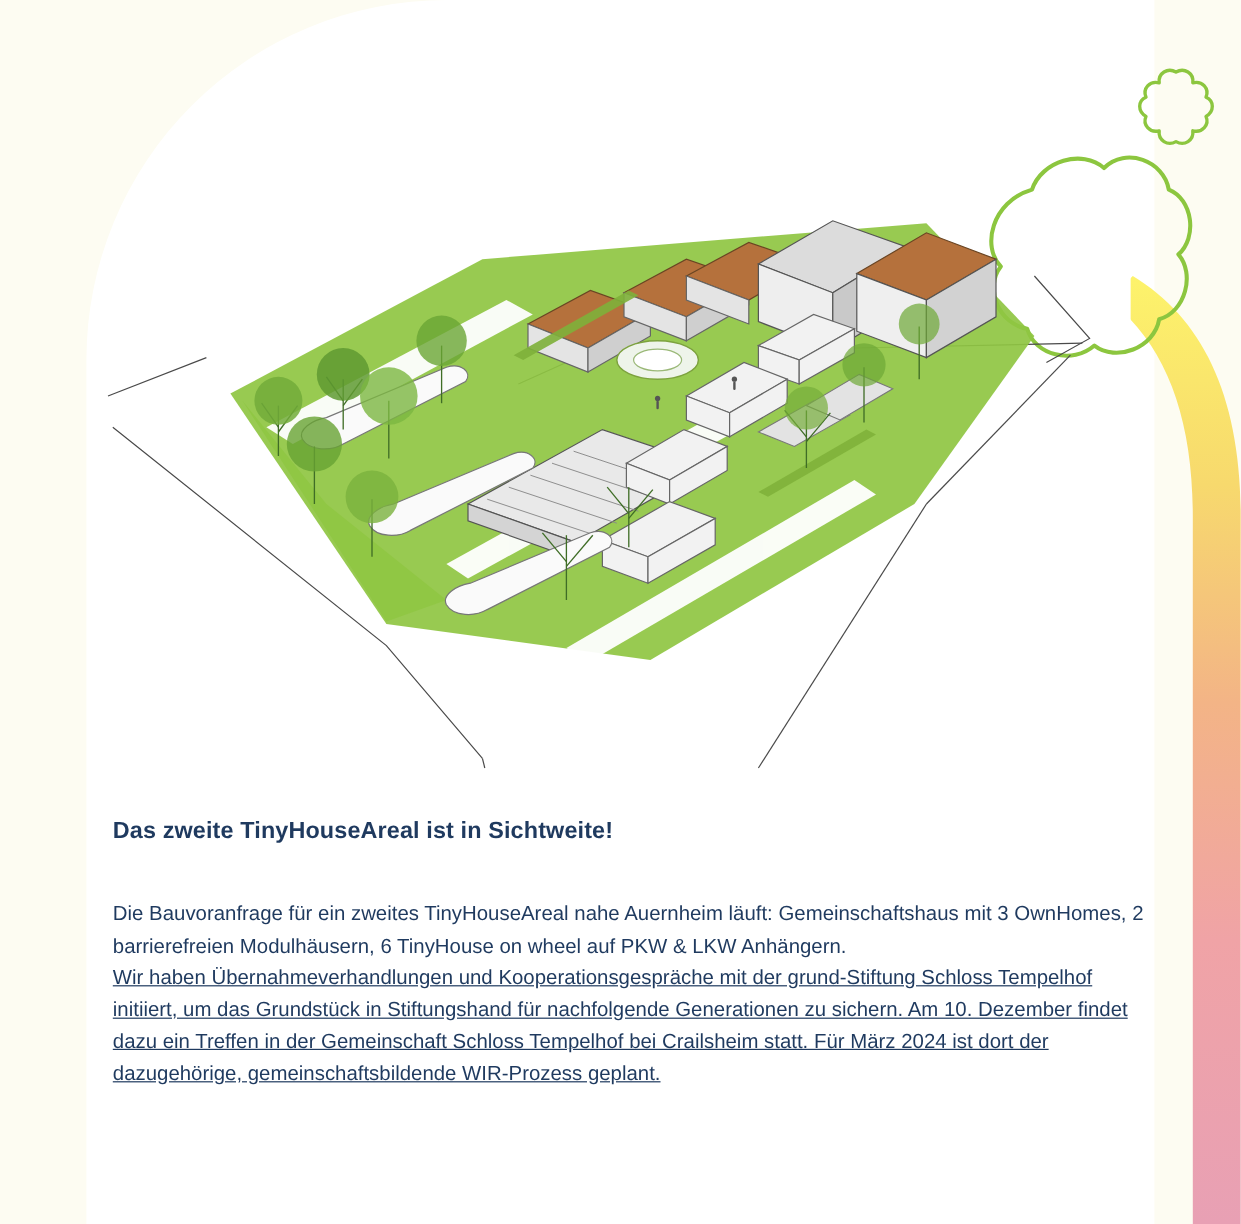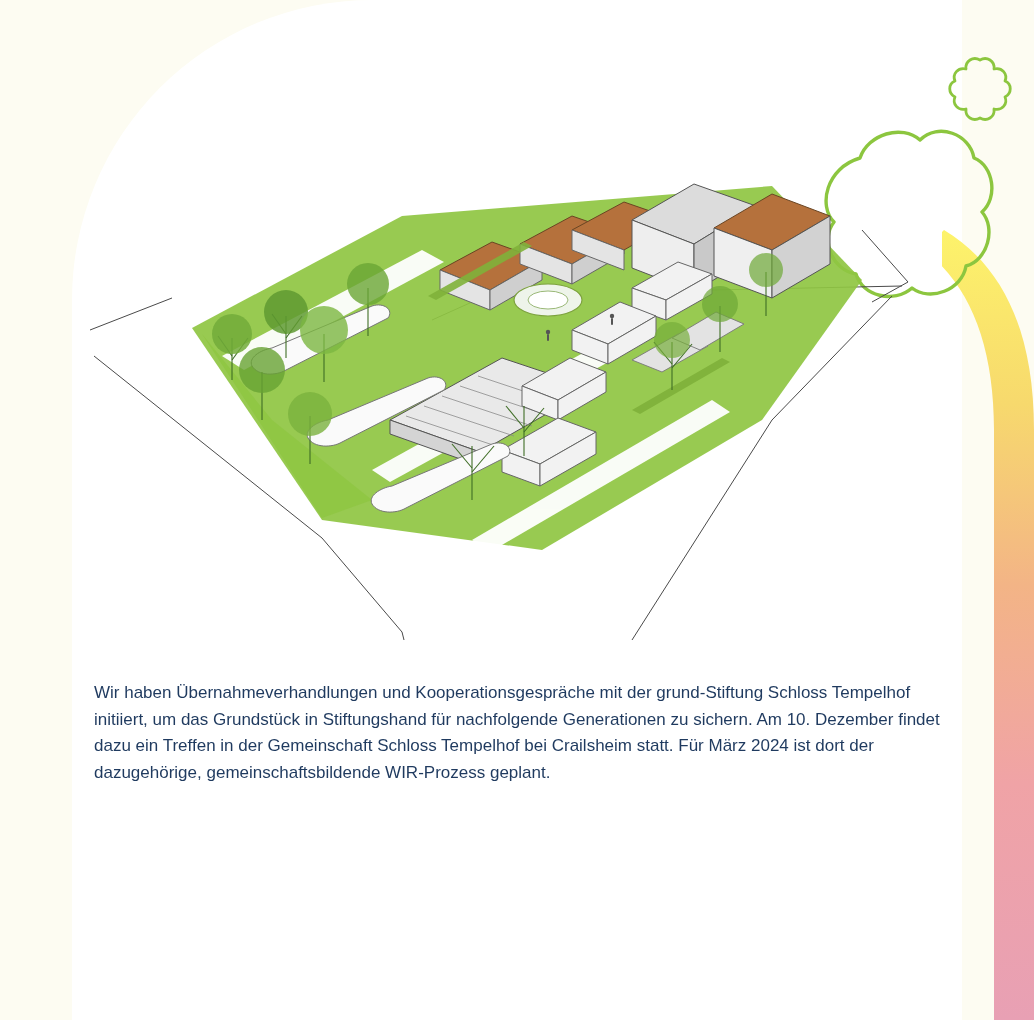--- a/index.html
+++ b/index.html
@@ -268,20 +268,22 @@
       <g fill="#555">
         <circle cx="476" cy="212" r="2.2"></circle>
         <rect x="475" y="214" width="2" height="7" rx="1"></rect>
         <circle cx="540" cy="196" r="2.2"></circle>
         <rect x="539" y="198" width="2" height="7" rx="1"></rect>
       </g>
     </svg>
   </div>
 
   <div class="text-block">
+    <h1 class="headline">Das zweite TinyHouseAreal ist in Sichtweite!</h1>
+    <p class="body-para">Die Bauvoranfrage für ein zweites TinyHouseAreal nahe Auernheim läuft: Gemeinschaftshaus mit 3 OwnHomes, 2 barrierefreien Modulhäusern, 6 TinyHouse on wheel auf PKW &amp; LKW Anhängern.</p>
     <p class="body-para">Wir haben Übernahmeverhandlungen und Kooperationsgespräche mit der grund-Stiftung Schloss Tempelhof initiiert, um das Grundstück in Stiftungshand für nachfolgende Generationen zu sichern. Am 10. Dezember findet dazu ein Treffen in der Gemeinschaft Schloss Tempelhof bei Crailsheim statt. Für März 2024 ist dort der dazugehörige, gemeinschaftsbildende WIR-Prozess geplant.</p>
   </div>
 </div>
 
 <div class="blob-small">
   <svg width="78" height="78" viewBox="0 0 78 78" xmlns="http://www.w3.org/2000/svg">
     <path d="M39,8 C46,4 54,9 53,17 C61,15 67,22 64,29 C71,32 71,41 64,45
              C67,52 61,59 53,57 C54,65 46,70 39,66 C32,70 24,65 25,57
              C17,59 11,52 14,45 C7,41 7,32 14,29 C11,22 17,15 25,17 C24,9 32,4 39,8 Z" fill="none" stroke="#8cc63f" stroke-width="2.8" stroke-linejoin="round"></path>
   </svg>

